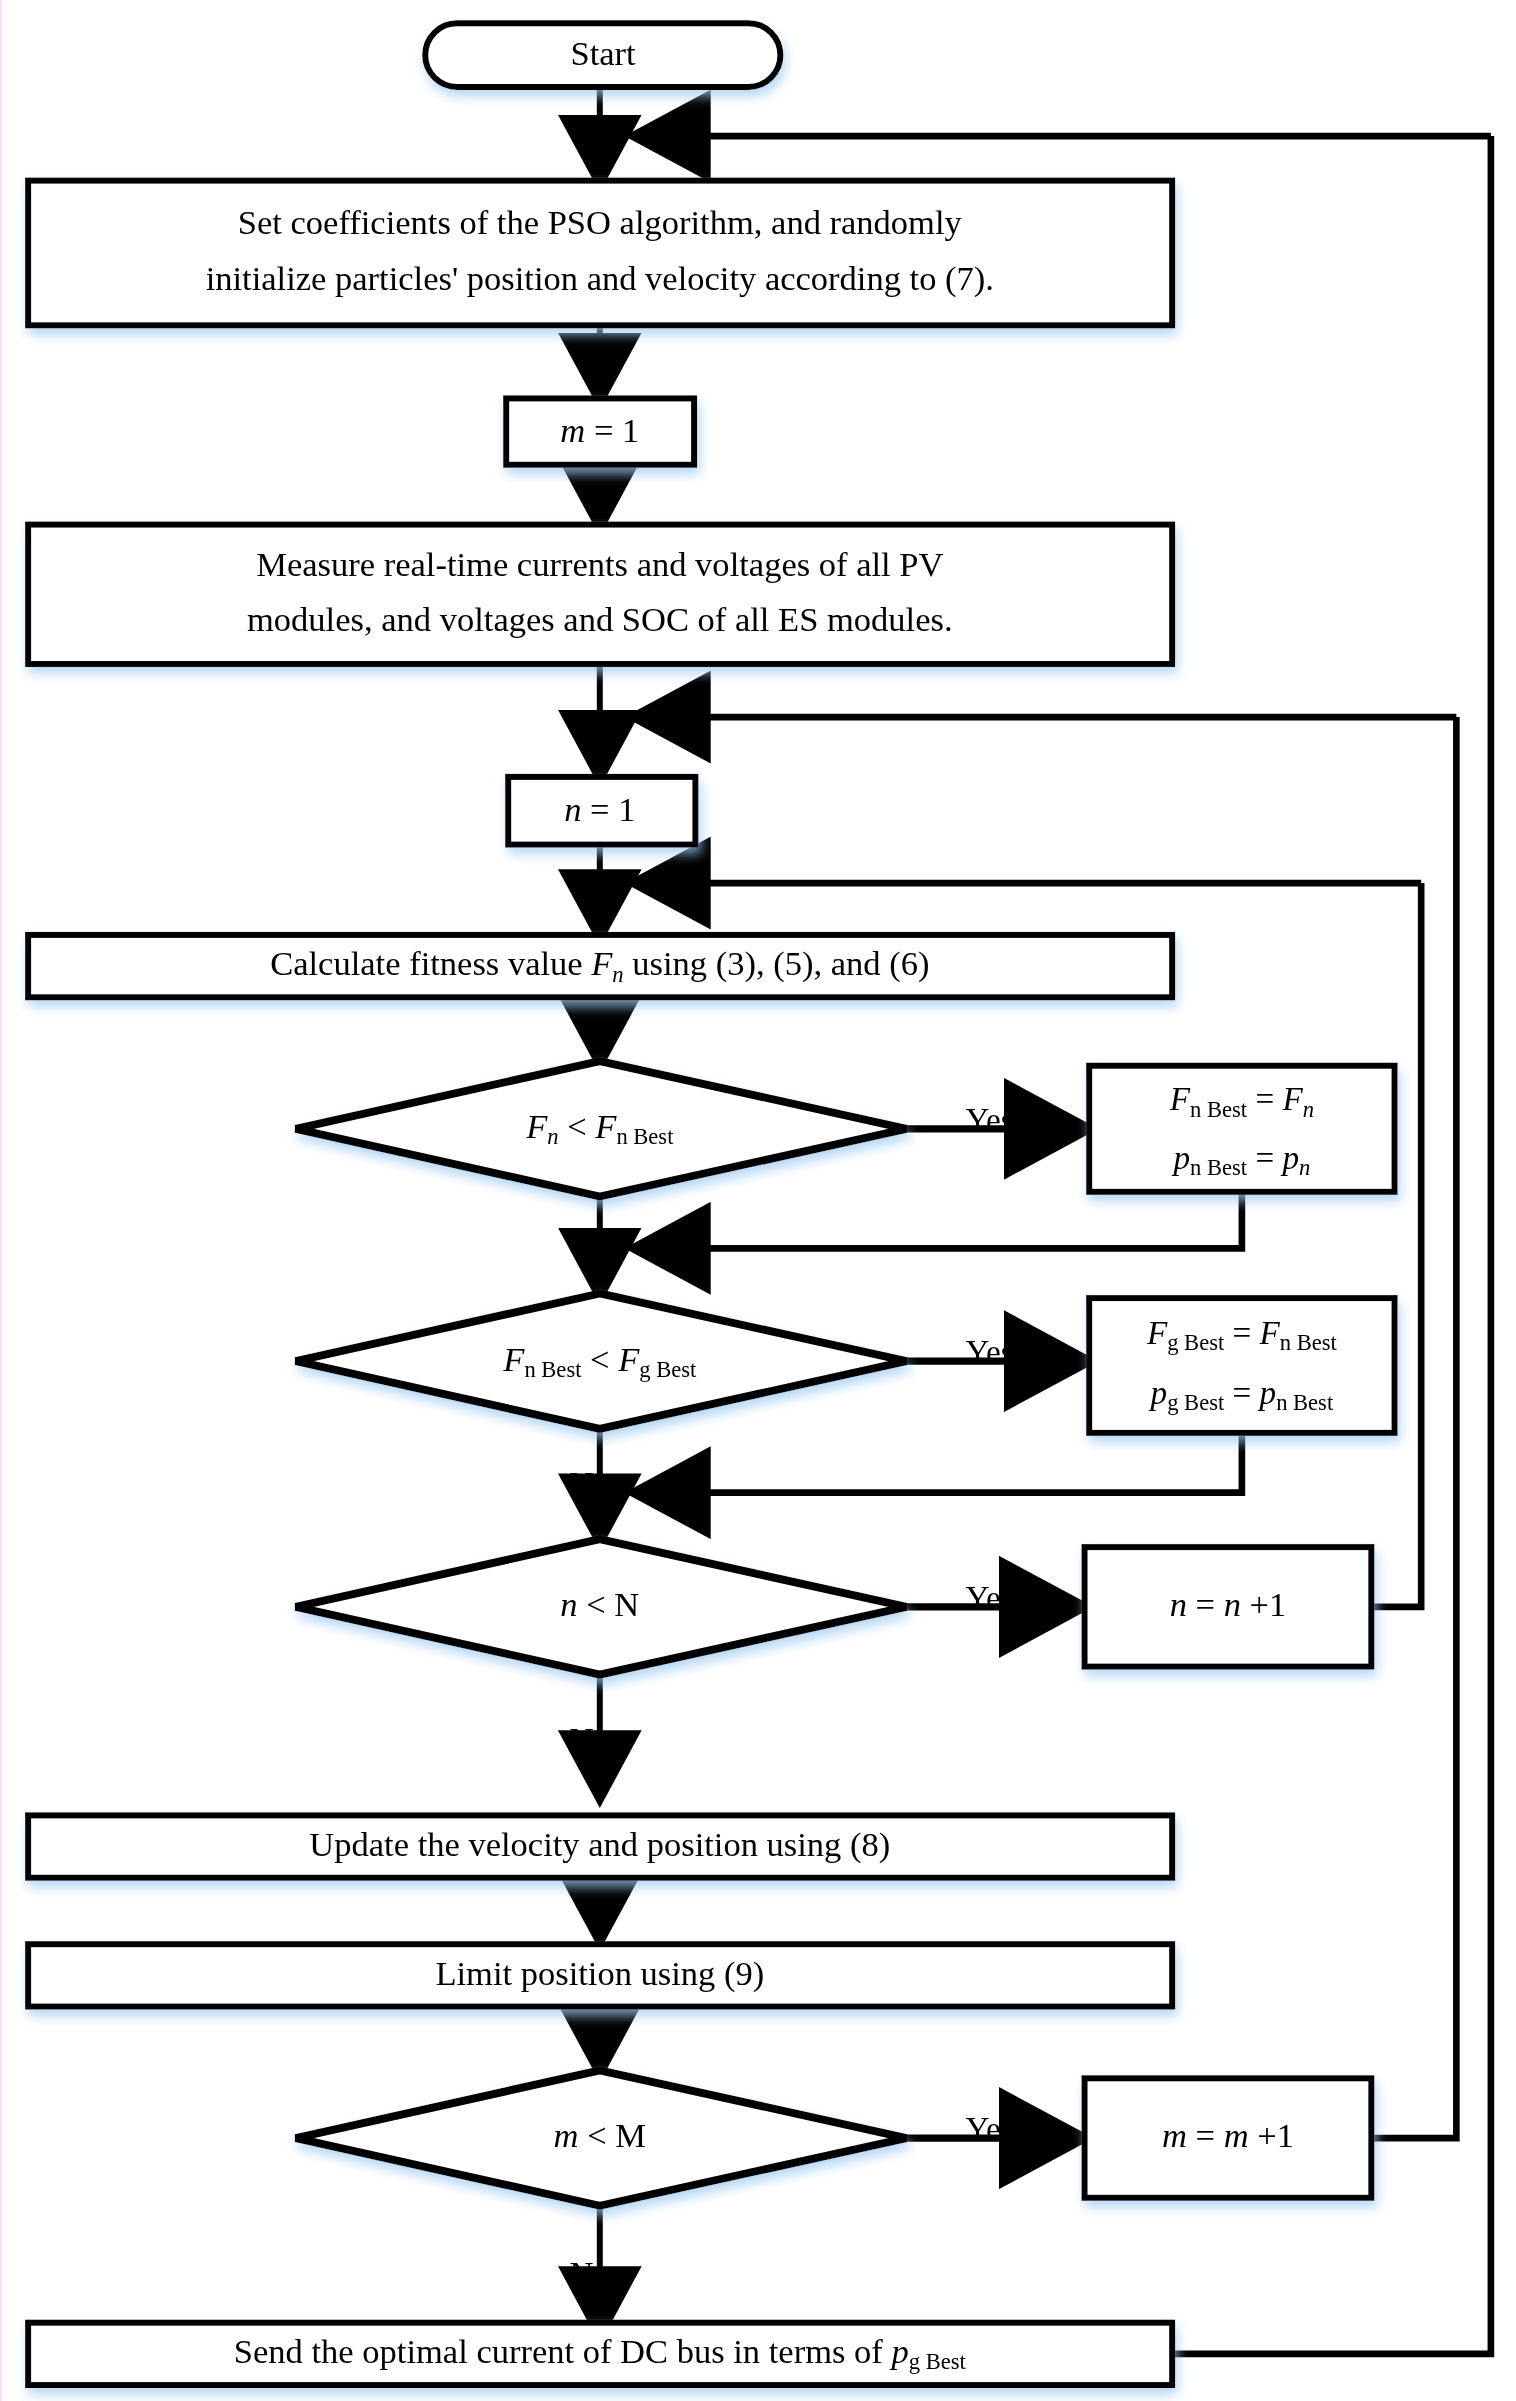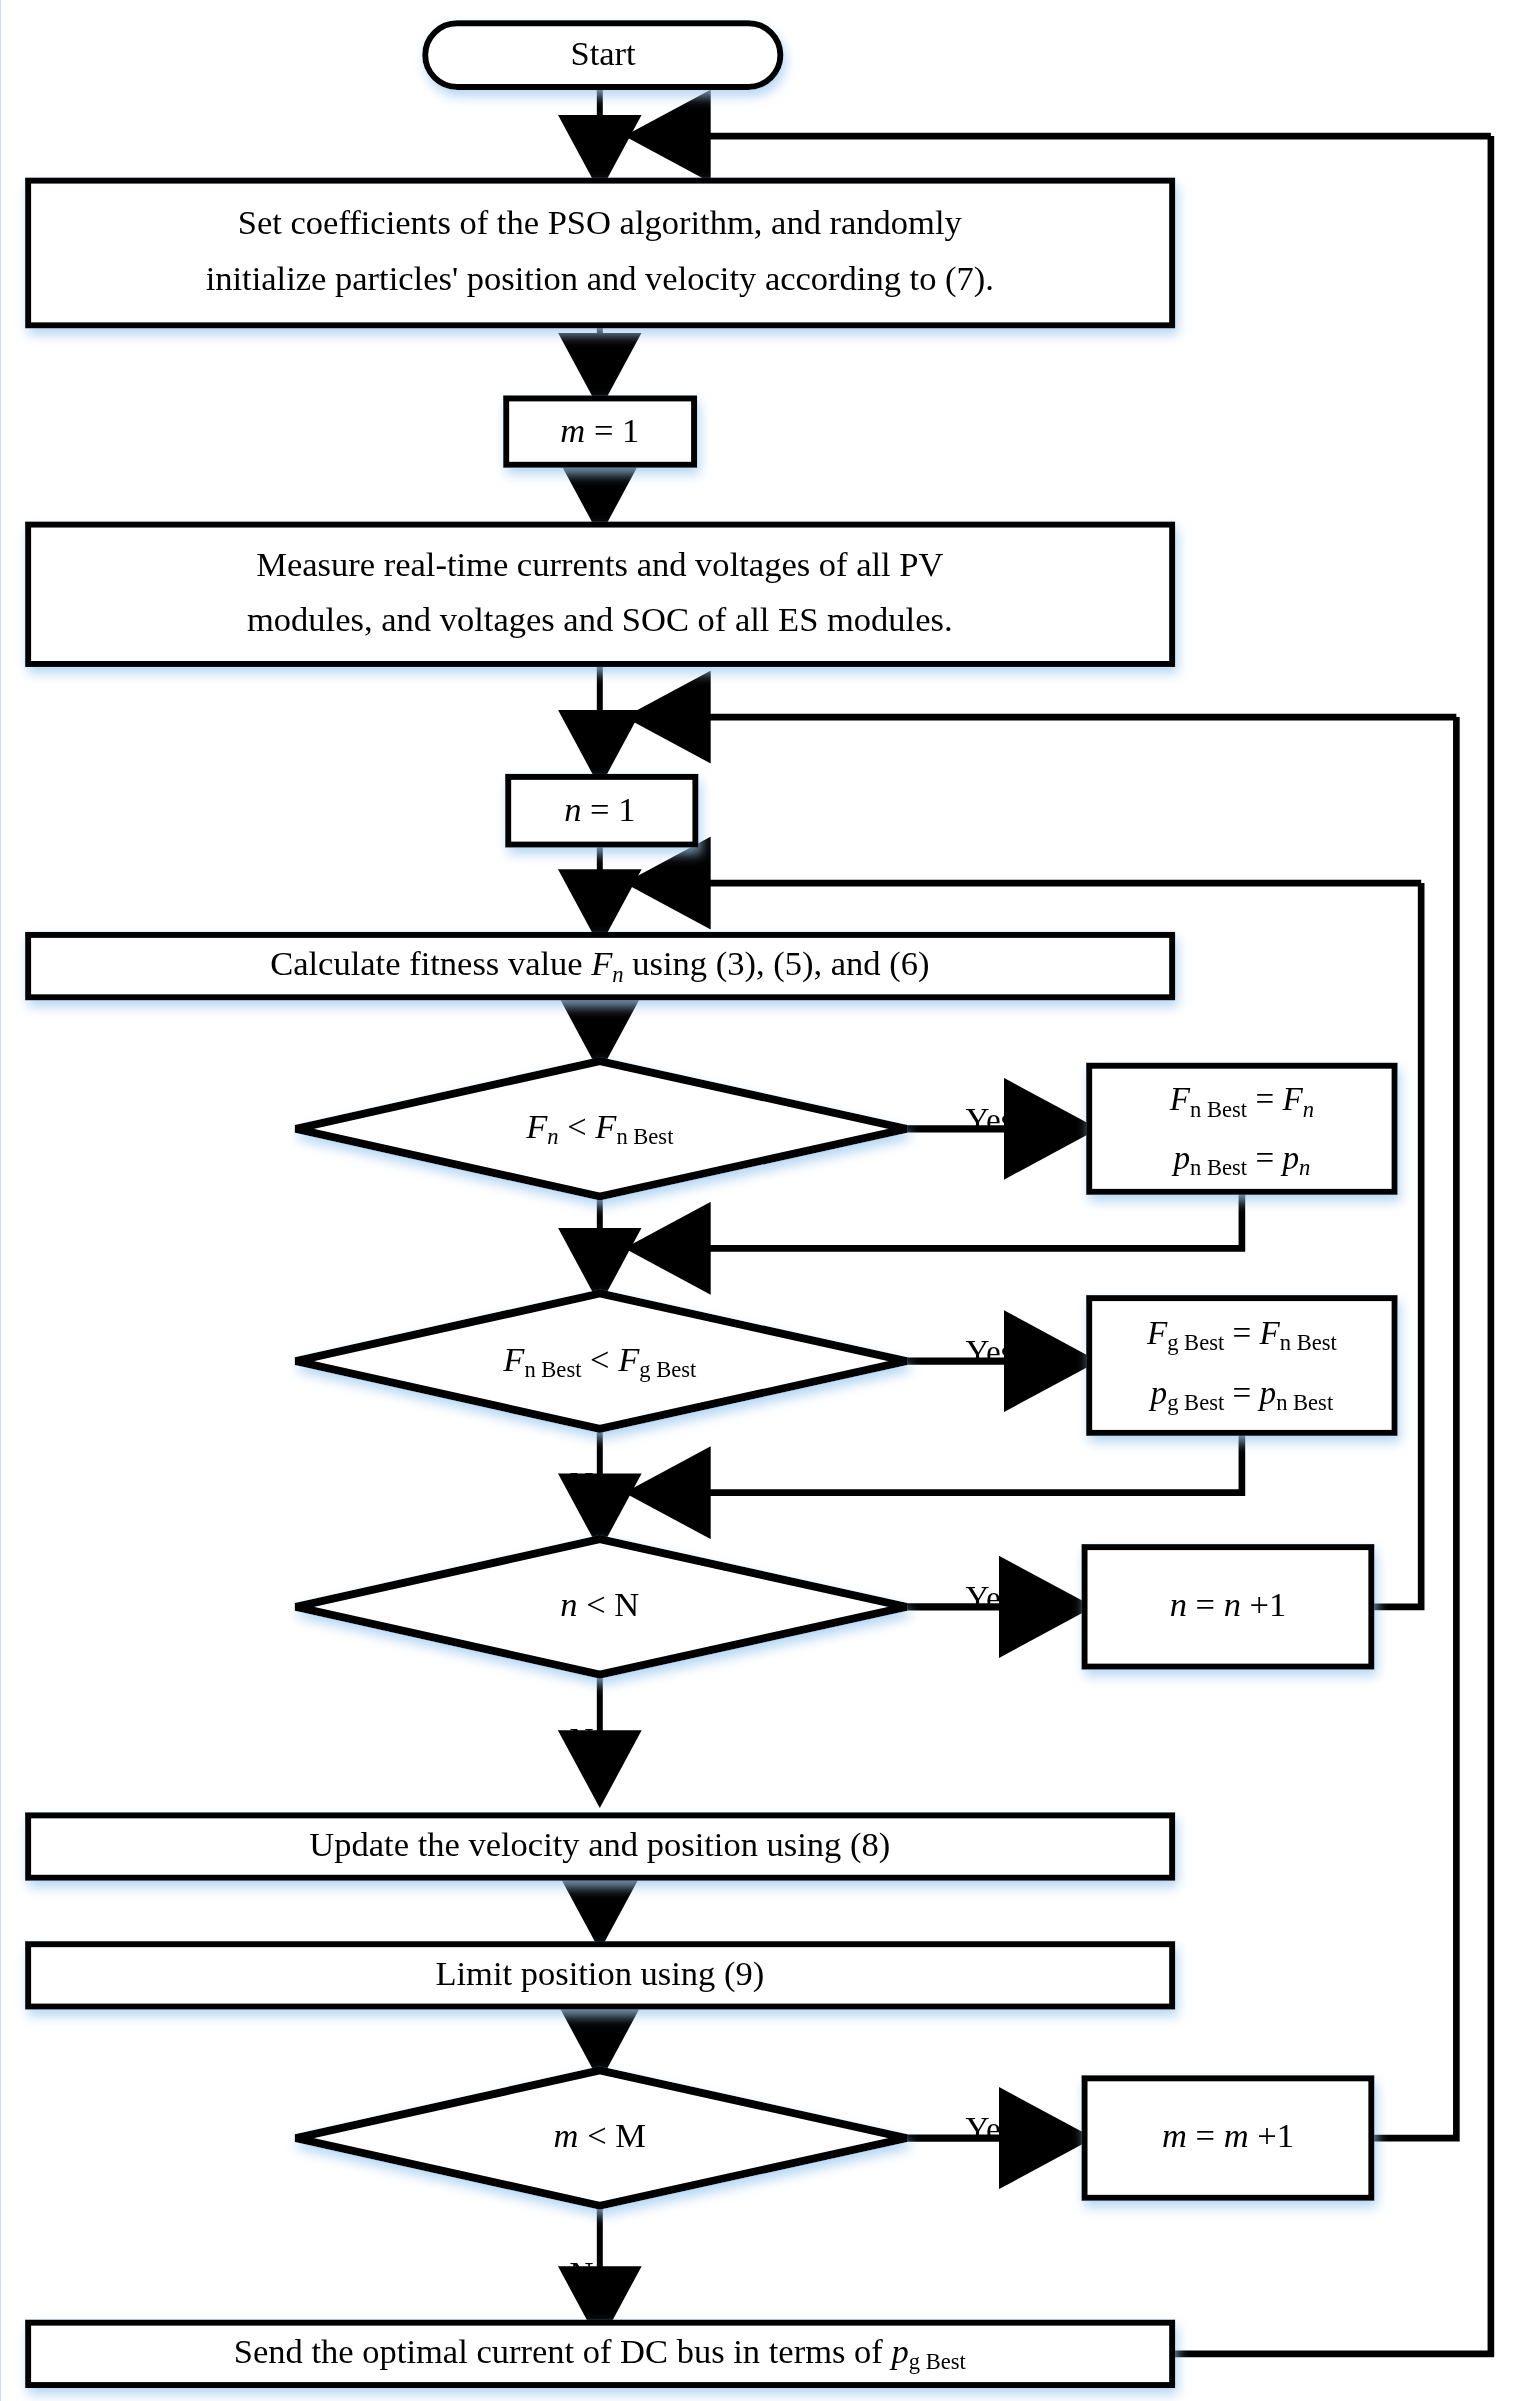--- a/index.html
+++ b/index.html
@@ -1,17 +1,17 @@
 <!DOCTYPE html>
 <html style="font-size:10.6px"><head>
 <meta charset="utf-8">
 <style>
   html,body{margin:0;padding:0;background:#ffffff;}
   body{font-family:"Liberation Serif",serif;}
-  #wrap{position:relative;width:1517px;height:2401px;background:#0369a1;overflow:hidden;}
+  #wrap{position:relative;width:1517px;height:2401px;background:#d946ef;overflow:hidden;}
   svg{display:block;}
   .node-text{font-family:"Liberation Serif",serif;fill:#000;text-anchor:middle;dominant-baseline:middle;}
   .t-main{font-size:52px;}
   .t-small{font-size:50px;}
   .t-label{font-size:50px;}
   .ital{font-style:italic;}
   .sub{font-size:34px;}
 </style>
 </head>
 <body>

